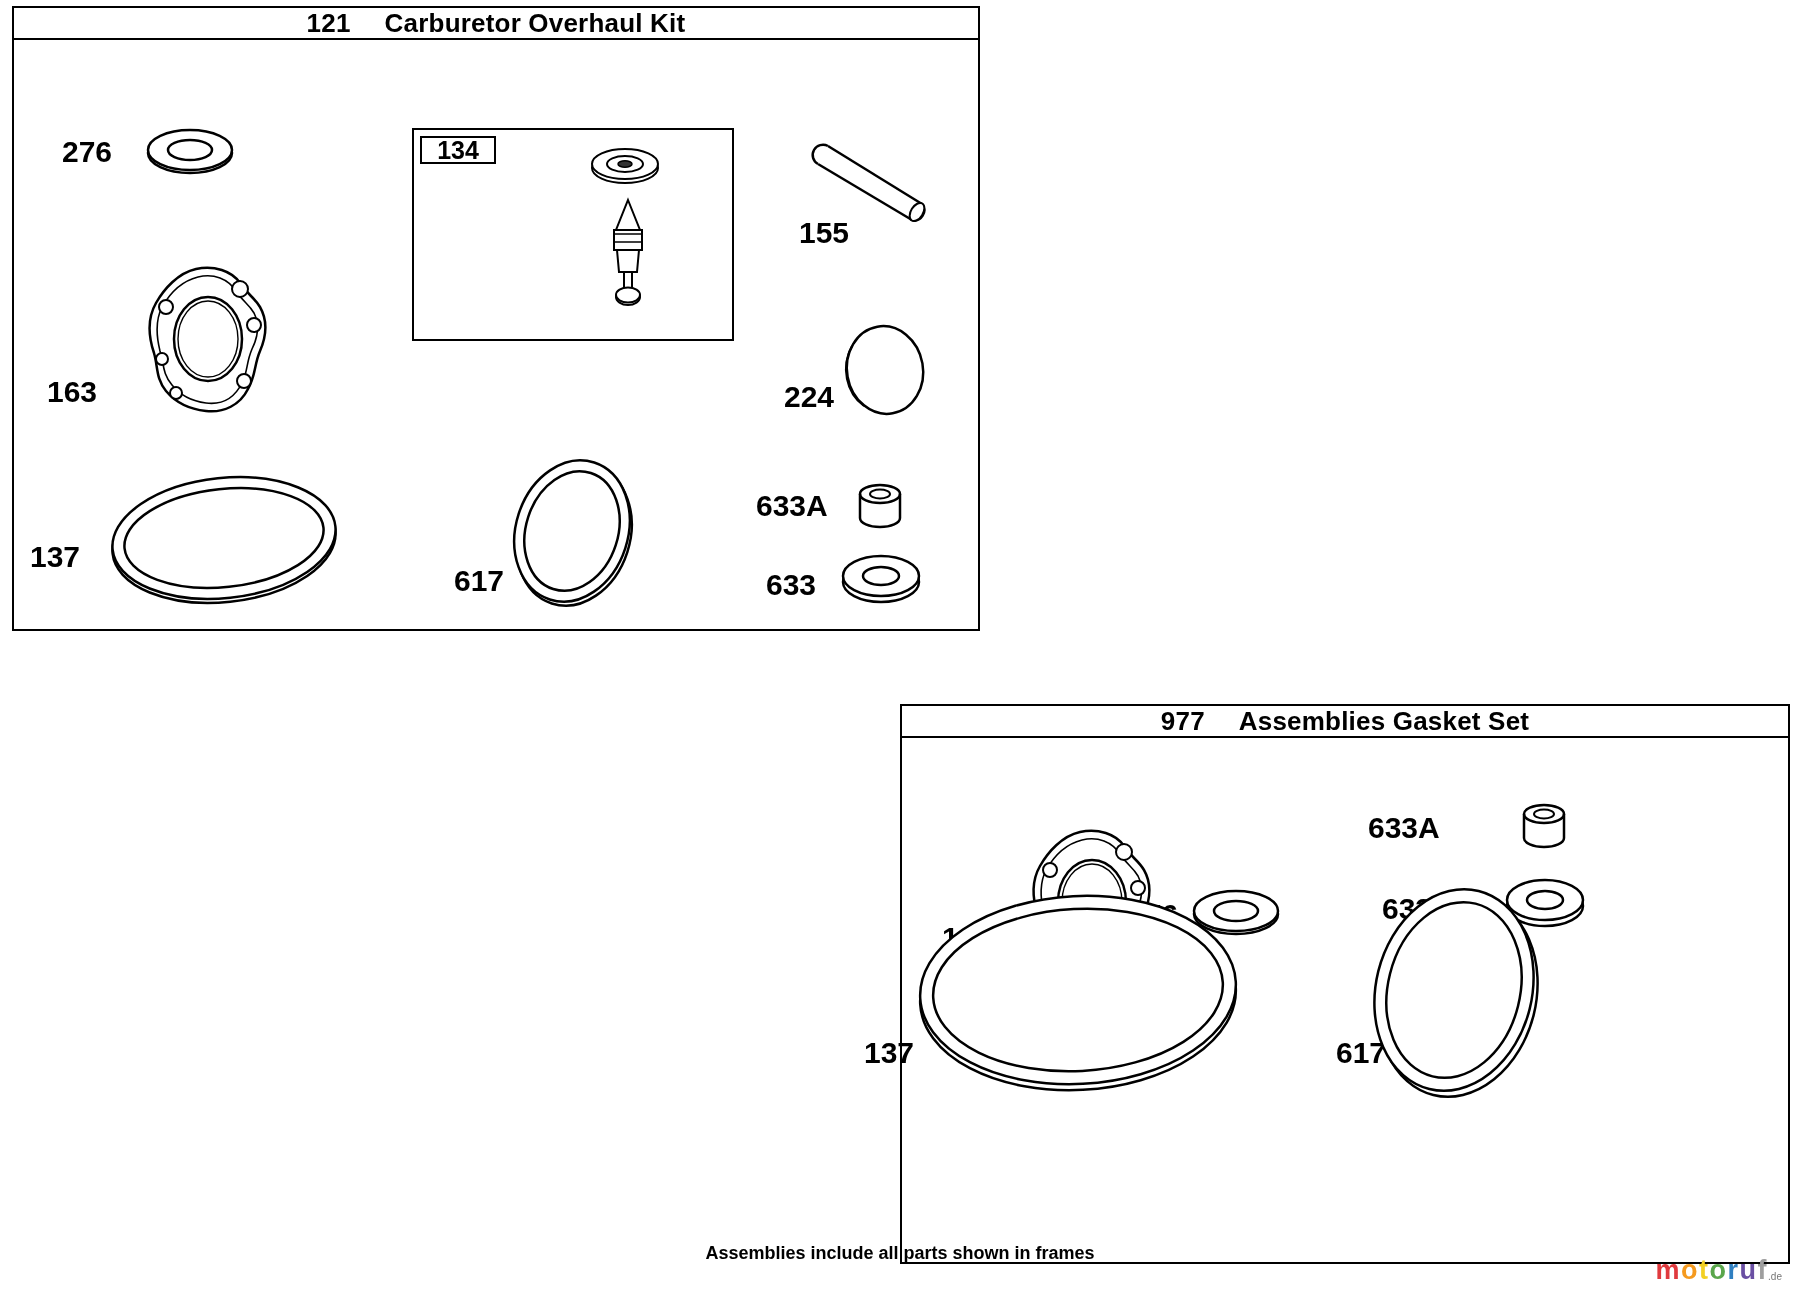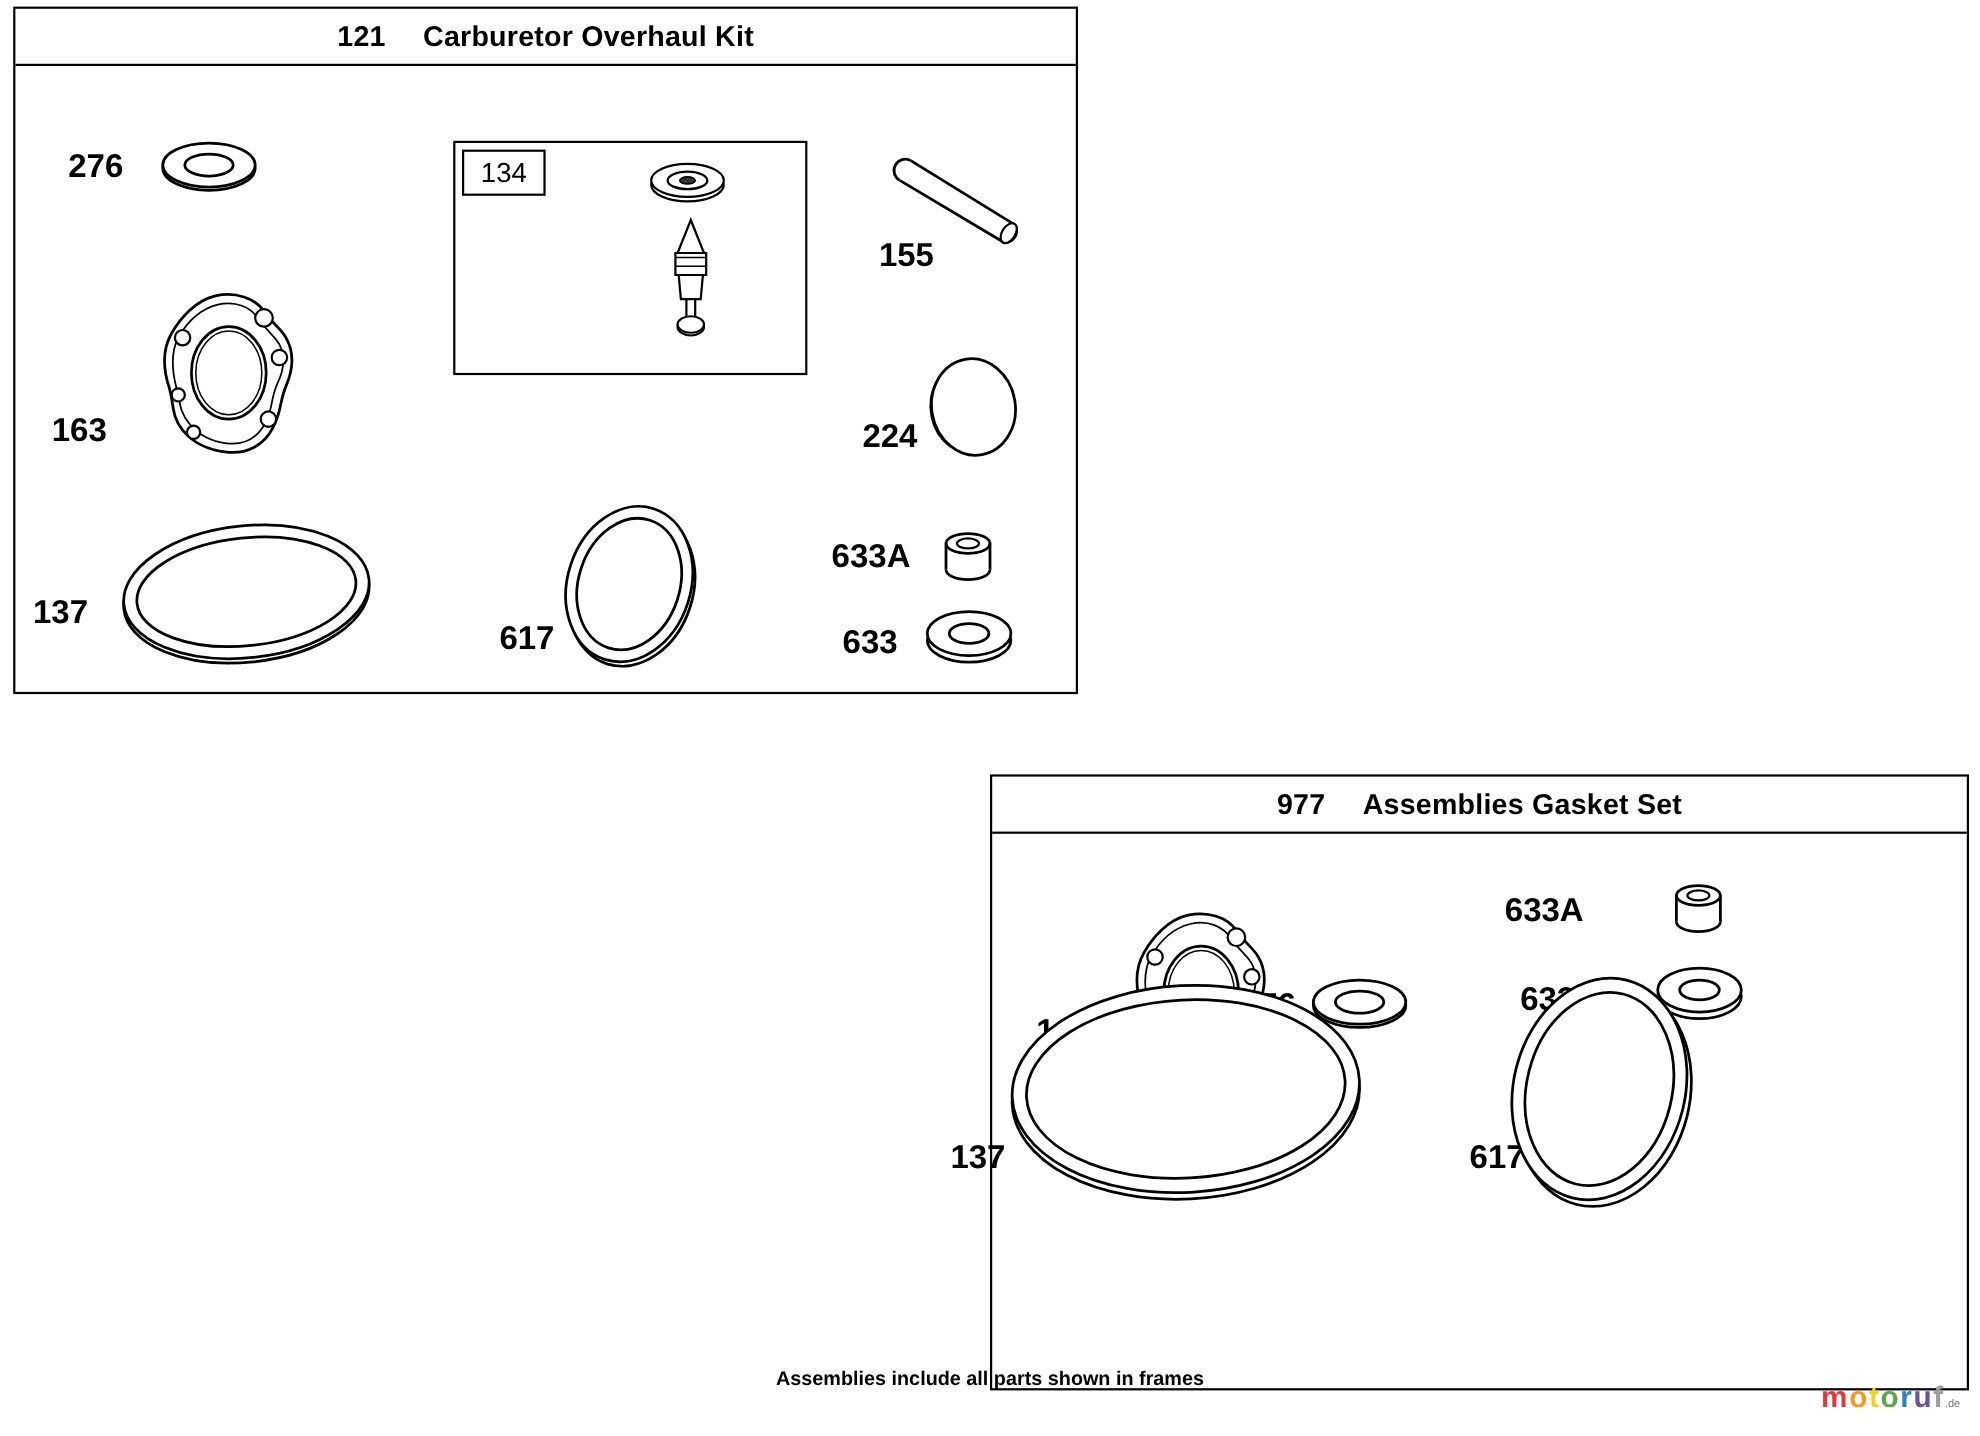--- a/index.html
+++ b/index.html
@@ -21,21 +21,21 @@
     position: absolute;
     border: 2px solid #000;
     box-sizing: border-box;
     background: #fff;
   }
   .frame-header {
     position: absolute;
     left: 0;
     top: 0;
     right: 0;
-    height: 52px;
+    height: 32px;
     border-bottom: 2px solid #000;
     box-sizing: border-box;
     display: flex;
     align-items: center;
     justify-content: center;
     gap: 34px;
     font-size: 26px;
     font-weight: bold;
     letter-spacing: .2px;
   }
@@ -57,28 +57,28 @@
     width: 322px;
     height: 213px;
     border: 2px solid #000;
     box-sizing: border-box;
   }
   #subframe-134 .sub-label {
     position: absolute;
     left: 6px;
     top: 6px;
     width: 76px;
-    height: 42px;
+    height: 28px;
     border: 2px solid #000;
     box-sizing: border-box;
     display: flex;
     align-items: center;
     justify-content: center;
     font-size: 25px;
-    font-weight: normal;
+    font-weight: bold;
   }
 
   
   #gasket-frame {
     left: 900px;
     top: 704px;
     width: 890px;
     height: 560px;
   }
 

